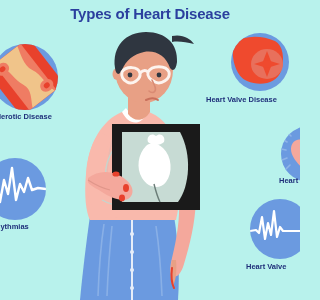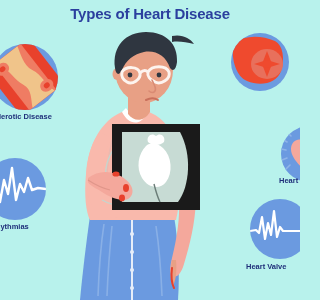--- a/index.html
+++ b/index.html
@@ -82,20 +82,21 @@
   <div class="node" id="ico-valve">
     <div class="circle">
       <svg width="58" height="58" viewBox="0 0 58 58">
         <path d="M2 10 C14 2 30 2 44 8 C52 12 54 26 50 38 C46 50 30 54 16 48 C6 44 0 28 2 10 Z" fill="#ef4a2e"></path>
         <ellipse cx="36" cy="31" rx="16" ry="15" fill="#e8705c"></ellipse>
         <path d="M36 18 L41 31 L36 44 L31 31 Z" fill="#ef4a2e"></path>
         <path d="M23 31 L36 27 L49 31 L36 35 Z" fill="#ef4a2e"></path>
       </svg>
     </div>
   </div>
+  <div class="cap" id="cap-valve">Heart Valve Disease</div>
 
   <div class="node" id="ico-attack">
     <div class="circle">
       <svg width="56" height="56" viewBox="0 0 56 56">
         <g stroke="#8fb4e8" stroke-width="1.6" stroke-linecap="round">
           <line x1="6" y1="16" x2="1" y2="13"></line>
             <line x1="5" y1="24" x2="0" y2="23"></line>
           <line x1="6" y1="32" x2="1" y2="34"></line>
             <line x1="9" y1="39" x2="5" y2="43"></line>
           <line x1="10" y1="10" x2="6" y2="6"></line>

